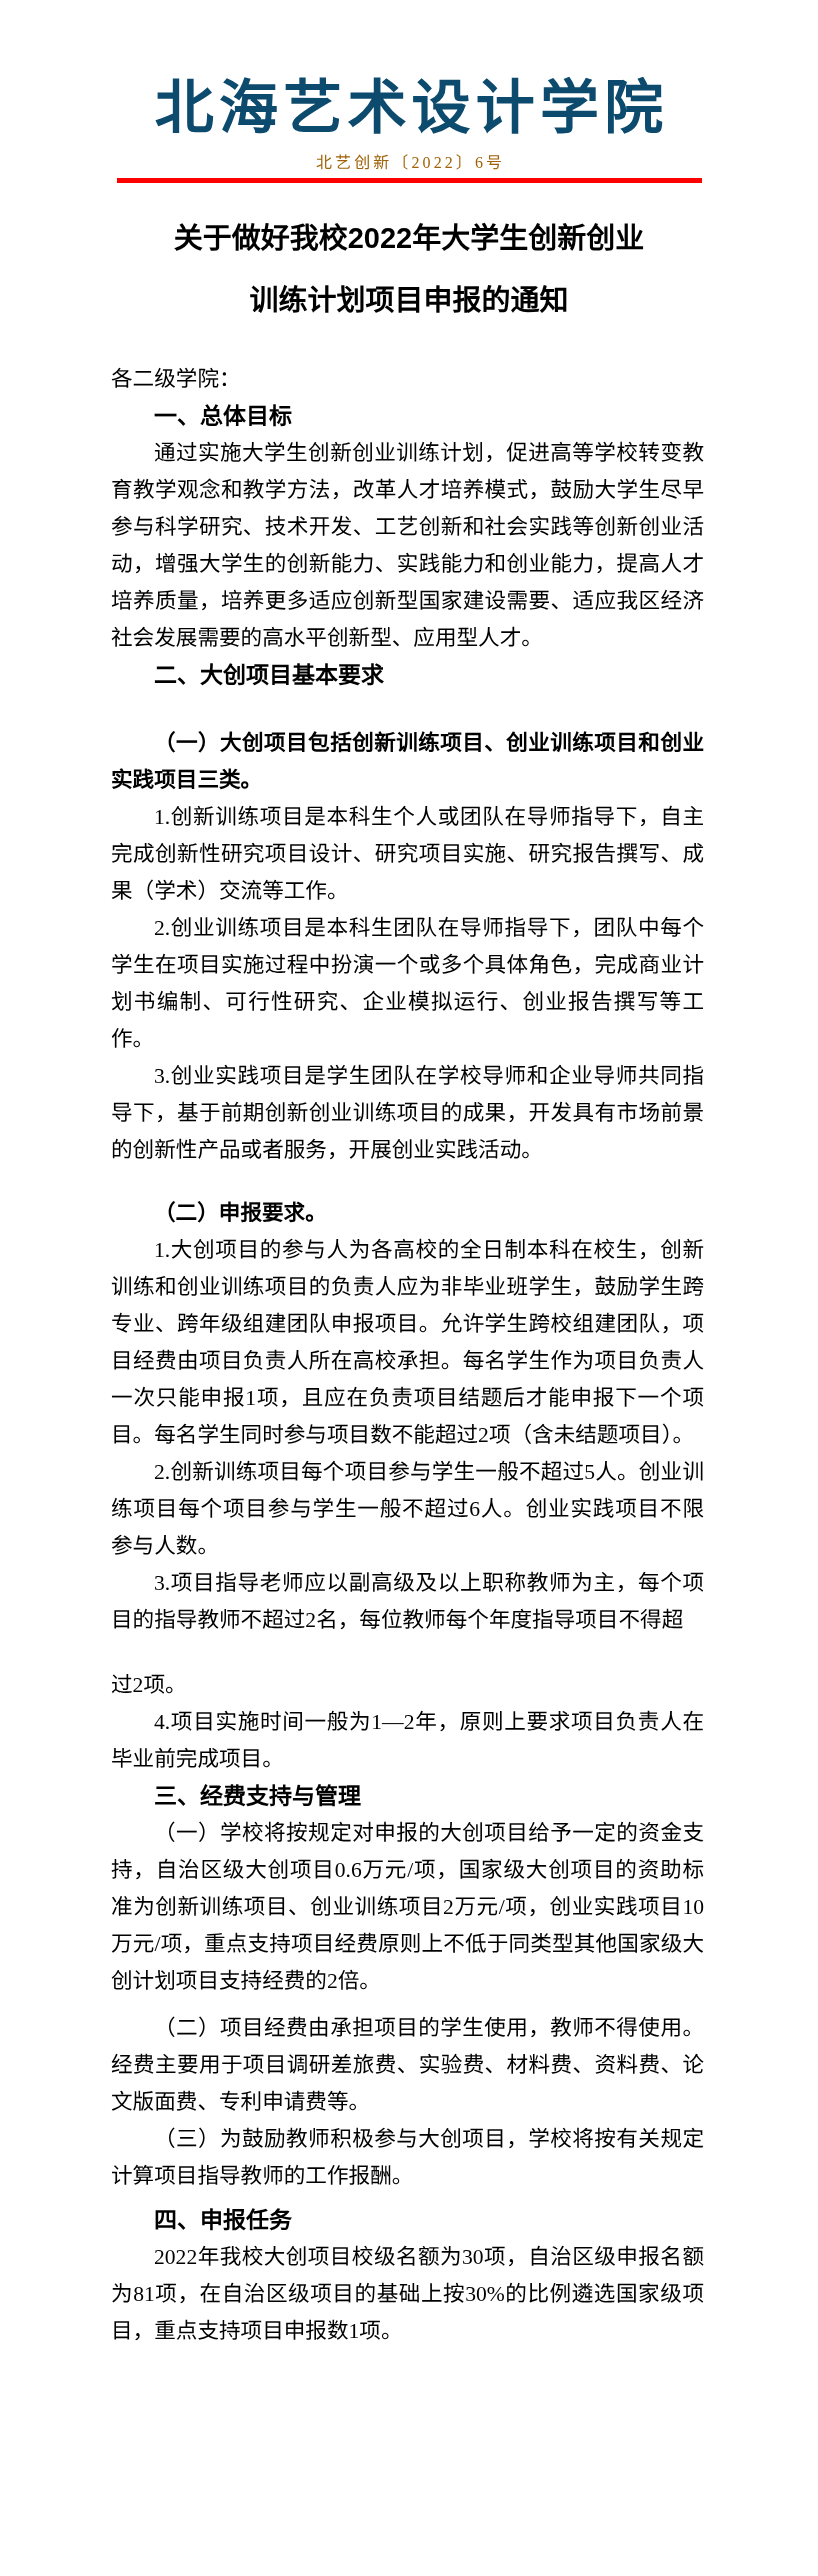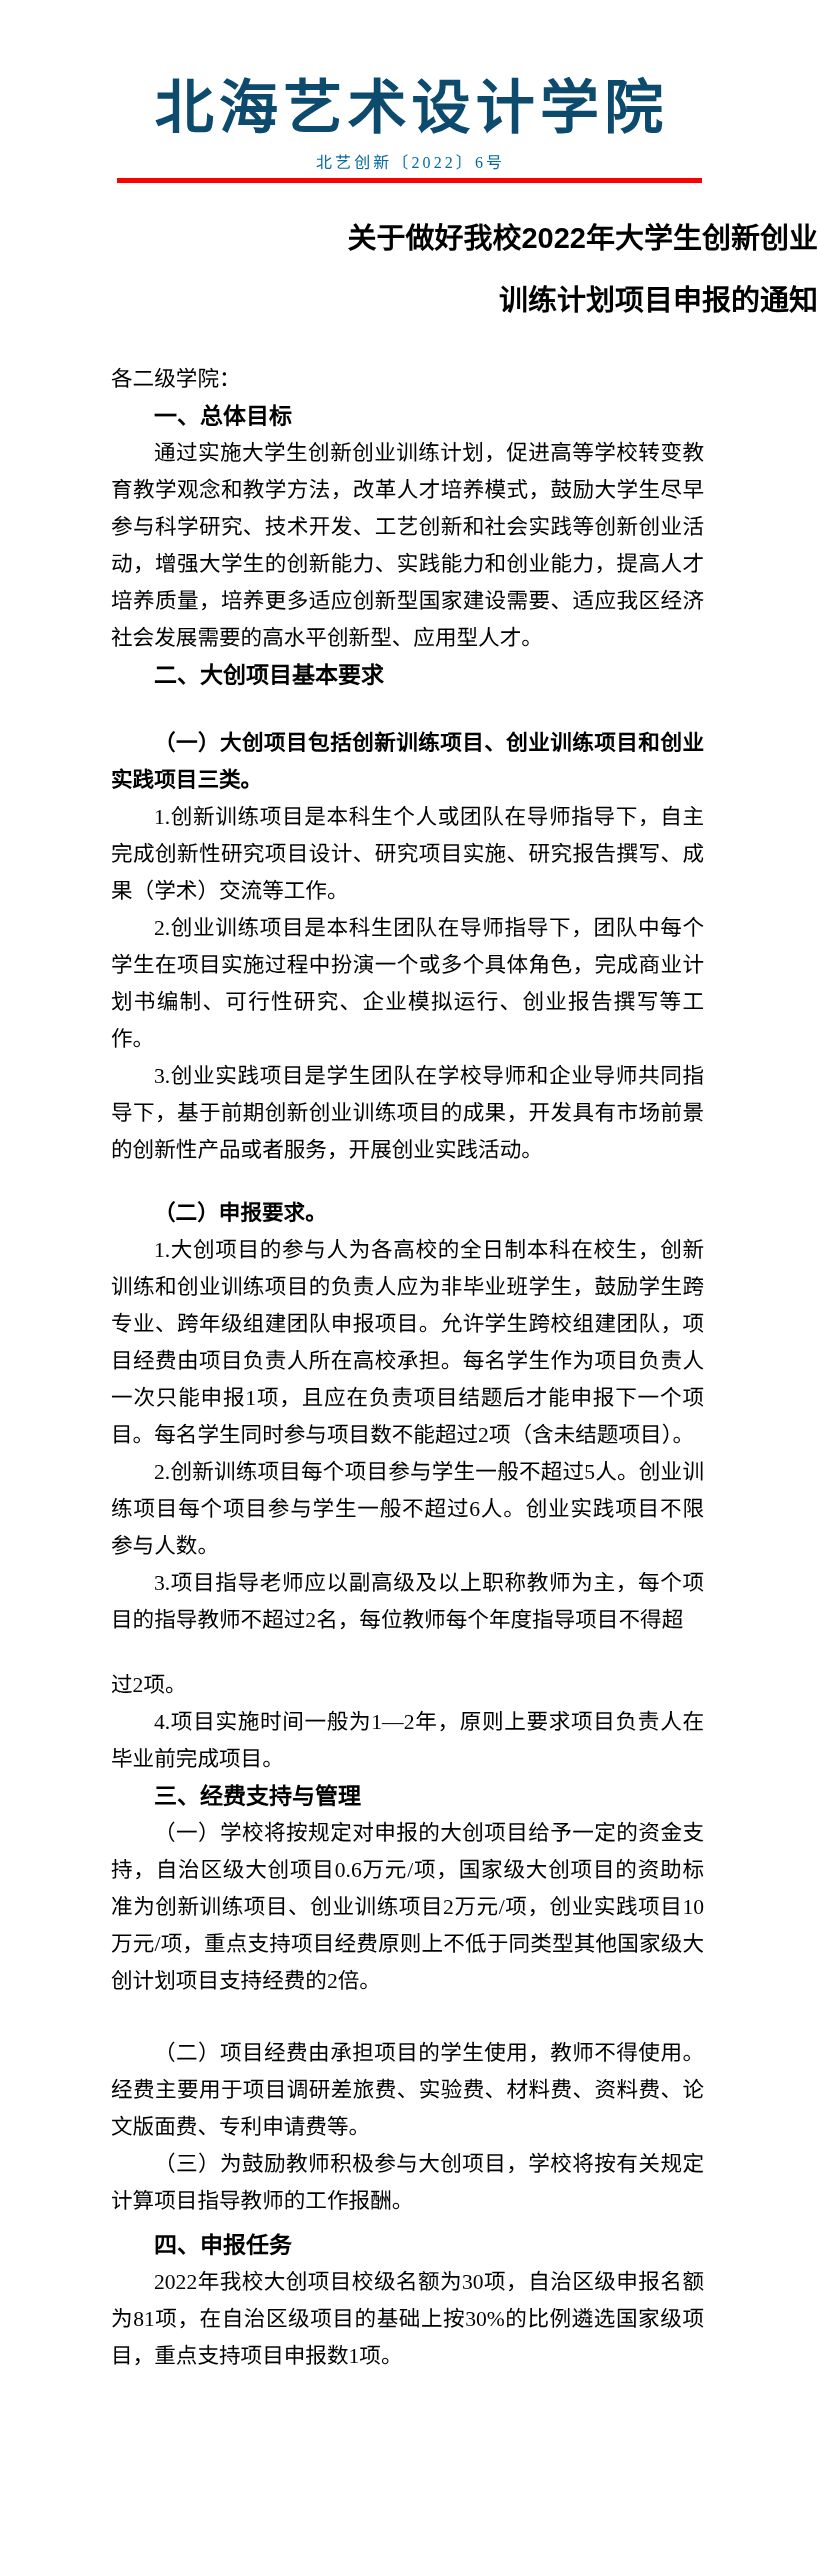--- a/index.html
+++ b/index.html
@@ -24,31 +24,31 @@
     padding-left:5.2px;
     color:#0c4a6e;
   }
   .doc-number {
     margin-top:12.4px;
     text-align:center;
     font-size:16px;
     line-height:19px;
     letter-spacing:3.1px;
     padding-left:3.1px;
-    color:#0369a1;
+    color:#a16207;
   }
   .red-rule {
     width:585px;
     height:4.1px;
     margin:6.2px auto 0 auto;
     background:#ff0000;
   }
   .notice-title {
     margin:24px 0 0 0;
-    text-align:right;
+    text-align:center;
     font-family:"Liberation Sans","DejaVu Sans",sans-serif;
     font-weight:700;
     font-size:29px;
     line-height:62px;
   }
   .notice-title .tline { display:block; }
   
   .content {
     margin:0;
     padding:30px 114px 0 111px;
@@ -69,21 +69,21 @@
     font-size:23px;
     line-height:37px;
     text-indent:43px;
     text-align:left;
   }
   .bold-sub {
     font-family:Liberation Serif, serif;
     font-weight:700;
   }
   .mt15 { margin-top:7.7px; }
-  .mt45 { margin-top:35px; }
+  .mt45 { margin-top:10px; }
   .mt50 { margin-top:26px; }
   .mt55 { margin-top:28px; }
   .mt60 { margin-top:31px; }
 </style>
 </head>
 <body>
 
 <div class="page">
 
   <header>

